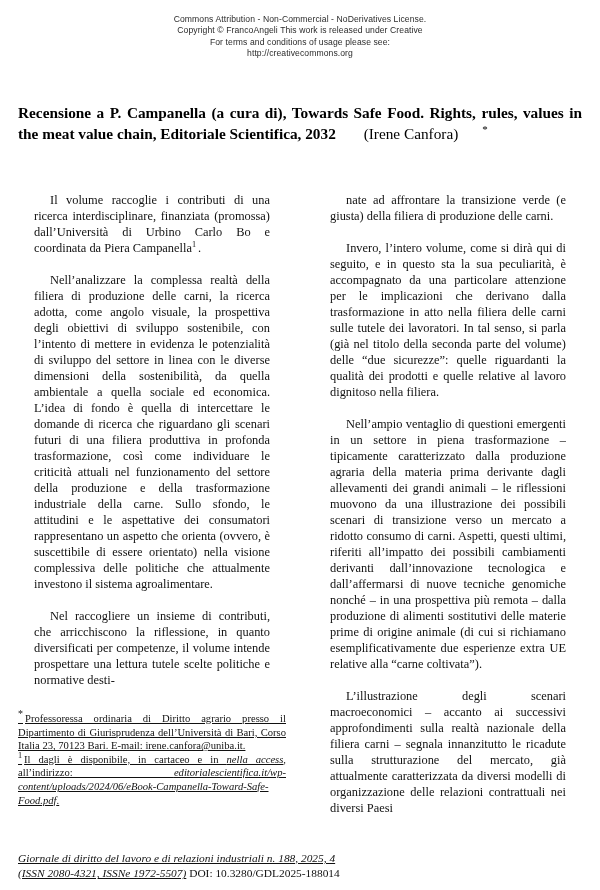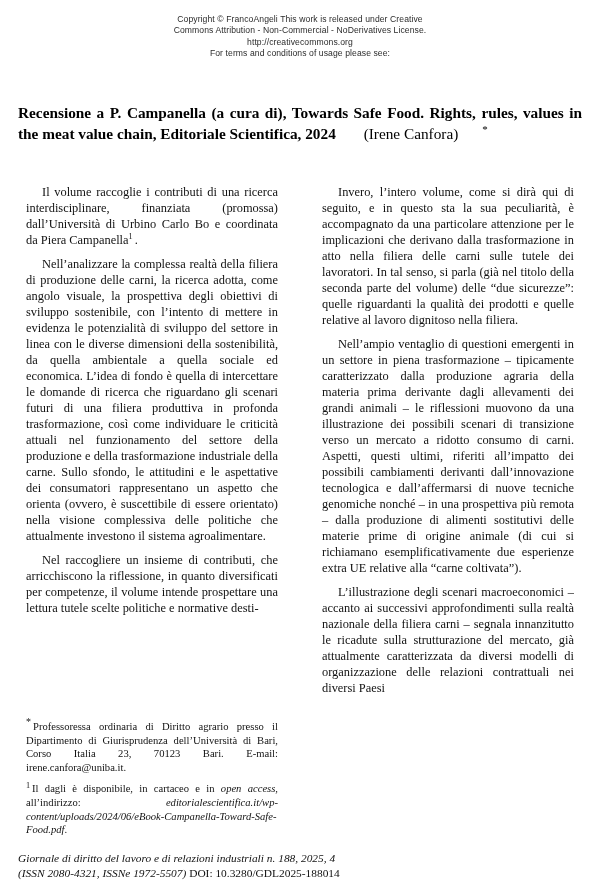--- a/index.html
+++ b/index.html
@@ -67,45 +67,46 @@
   }
   .col {
     position: absolute;
     top: 0;
     width: 268px;
   }
   .col-left  { left: 0px; }
   .col-right { left: 296px; }
 
   .col p {
-    margin: 8px;
+    margin: 16px;
     font-size: 12.4px;
     line-height: 16.0px;
     text-align: justify;
     text-justify: inter-word;
     text-indent: 16px;
     hyphens: manual;
     color: #111;
   }
 
   
   .footnotes {
     position: absolute;
     left: 0;
     top: 536px;
     width: 268px;
   }
   .footnotes p {
-    margin: 8px;
+    margin: 0;
     font-size: 10.6px;
     line-height: 13.6px;
     text-align: justify;
     text-justify: inter-word;
     text-indent: 0;
     color: #111;
+    text-decoration: underline;
   }
   .fn-mark {
     font-size: 8.2px;
     vertical-align: super;
     line-height: 0;
     margin-right: 2px;
   }
   .fn-star {
     font-size: 10px;
     vertical-align: super;
@@ -118,53 +119,54 @@
   .footer {
     position: absolute;
     left: 18px;
     top: 851px;
     width: 564px;
     font-size: 11.4px;
     line-height: 15.2px;
     color: #111;
   }
   .footer .fline { display: block; }
-  .f-it { font-style: italic; }
+  .f-it { font-style: italic; text-decoration: underline; }
   .f-rm { font-style: normal; margin-top: 27px; }
 </style>
 </head>
 <body>
 
 <div class="page">
 
   <div class="copyright">
+    <span class="cline">Commons Attribution - Non-Commercial - NoDerivatives License.</span>
     <span class="cline">Copyright © FrancoAngeli This work is released under Creative</span>
-    <span class="cline">Commons Attribution - Non-Commercial - NoDerivatives License.</span>
+    <span class="cline">For terms and conditions of usage please see:</span>
     <span class="cline">http://creativecommons.org</span>
-    <span class="cline">For terms and conditions of usage please see:</span>
   </div>
 
   <h1 class="title-block">
-    <span class="t-bi">Recensione a P. Campanella (a cura di)</span><span class="t-b">, Towards Safe Food. Rights, rules, values in the meat value chain,</span><span class="t-bi"> Editoriale Scientifica, 2024</span><span class="t-r"> (Irene Canfora)</span><span class="t-r t-sup">*</span>
+    <span class="t-bi">Recensione a P. Campanella (a cura di)</span><span class="t-b">, Towards Safe Food. Rights, rules, values in the meat value chain,</span><span class="t-bi"> Editoriale Scientifica, 2032</span><span class="t-r"> (Irene Canfora)</span><span class="t-r t-sup">*</span>
   </h1>
 
   <div class="cols">
 
     <div class="col col-left">
       <p><span>Il volume raccoglie i contributi di una ricerca interdisciplinare, finanziata (promossa) dall’Università di Urbino Carlo Bo e coordinata da Piera Campanella</span><span class="fn-mark">1</span><span>.</span></p>
       <p>Nell’analizzare la complessa realtà della filiera di produzione delle carni, la ricerca adotta, come angolo visuale, la prospettiva degli obiettivi di sviluppo sostenibile, con l’intento di mettere in evidenza le potenzialità di sviluppo del settore in linea con le diverse dimensioni della sostenibilità, da quella ambientale a quella sociale ed economica. L’idea di fondo è quella di intercettare le domande di ricerca che riguardano gli scenari futuri di una filiera produttiva in profonda trasformazione, così come individuare le criticità attuali nel funzionamento del settore della produzione e della trasformazione industriale della carne. Sullo sfondo, le attitudini e le aspettative dei consumatori rappresentano un aspetto che orienta (ovvero, è suscettibile di essere orientato) nella visione complessiva delle politiche che attualmente investono il sistema agroalimentare.</p>
       <p>Nel raccogliere un insieme di contributi, che arricchiscono la riflessione, in quanto diversificati per competenze, il volume intende prospettare una lettura tutele scelte politiche e normative desti-</p>
 
       <div class="footnotes">
         <p><span class="fn-star">*</span><span>Professoressa ordinaria di Diritto agrario presso il Dipartimento di Giurisprudenza dell’Università di Bari, Corso Italia 23, 70123 Bari. E-mail: irene.canfora@uniba.it.</span></p>
-        <p><span class="fn-mark">1</span><span>Il dagli è disponibile, in cartaceo e in </span><span class="it">open access</span><span>, all’indirizzo: </span><span class="it">editorialescientifica.it/wp-content/uploads/2024/06/eBook-Campanella-Toward-Safe-Food.pdf</span><span>.</span></p>
+        <p><span class="fn-mark">1</span><span>Il dagli è disponibile, in cartaceo e in </span><span class="it">nella access</span><span>, all’indirizzo: </span><span class="it">editorialescientifica.it/wp-content/uploads/2024/06/eBook-Campanella-Toward-Safe-Food.pdf</span><span>.</span></p>
       </div>
     </div>
 
     <div class="col col-right">
+      <p>nate ad affrontare la transizione verde (e giusta) della filiera di produzione delle carni.</p>
       <p>Invero, l’intero volume, come si dirà qui di seguito, e in questo sta la sua peculiarità, è accompagnato da una particolare attenzione per le implicazioni che derivano dalla trasformazione in atto nella filiera delle carni sulle tutele dei lavoratori. In tal senso, si parla (già nel titolo della seconda parte del volume) delle “due sicurezze”: quelle riguardanti la qualità dei prodotti e quelle relative al lavoro dignitoso nella filiera.</p>
       <p>Nell’ampio ventaglio di questioni emergenti in un settore in piena trasformazione – tipicamente caratterizzato dalla produzione agraria della materia prima derivante dagli allevamenti dei grandi animali – le riflessioni muovono da una illustrazione dei possibili scenari di transizione verso un mercato a ridotto consumo di carni. Aspetti, questi ultimi, riferiti all’impatto dei possibili cambiamenti derivanti dall’innovazione tecnologica e dall’affermarsi di nuove tecniche genomiche nonché – in una prospettiva più remota – dalla produzione di alimenti sostitutivi delle materie prime di origine animale (di cui si richiamano esemplificativamente due esperienze extra UE relative alla “carne coltivata”).</p>
       <p>L’illustrazione degli scenari macroeconomici – accanto ai successivi approfondimenti sulla realtà nazionale della filiera carni – segnala innanzitutto le ricadute sulla strutturazione del mercato, già attualmente caratterizzata da diversi modelli di organizzazione delle relazioni contrattuali nei diversi Paesi</p>
     </div>
 
   </div>
 
   <div class="footer">
     <span class="fline f-it">Giornale di diritto del lavoro e di relazioni industriali n. 188, 2025, 4</span>
     <span class="fline"><span class="f-it">(ISSN 2080-4321, ISSNe 1972-5507)</span><span class="f-rm"> DOI: 10.3280/GDL2025-188014</span></span>

